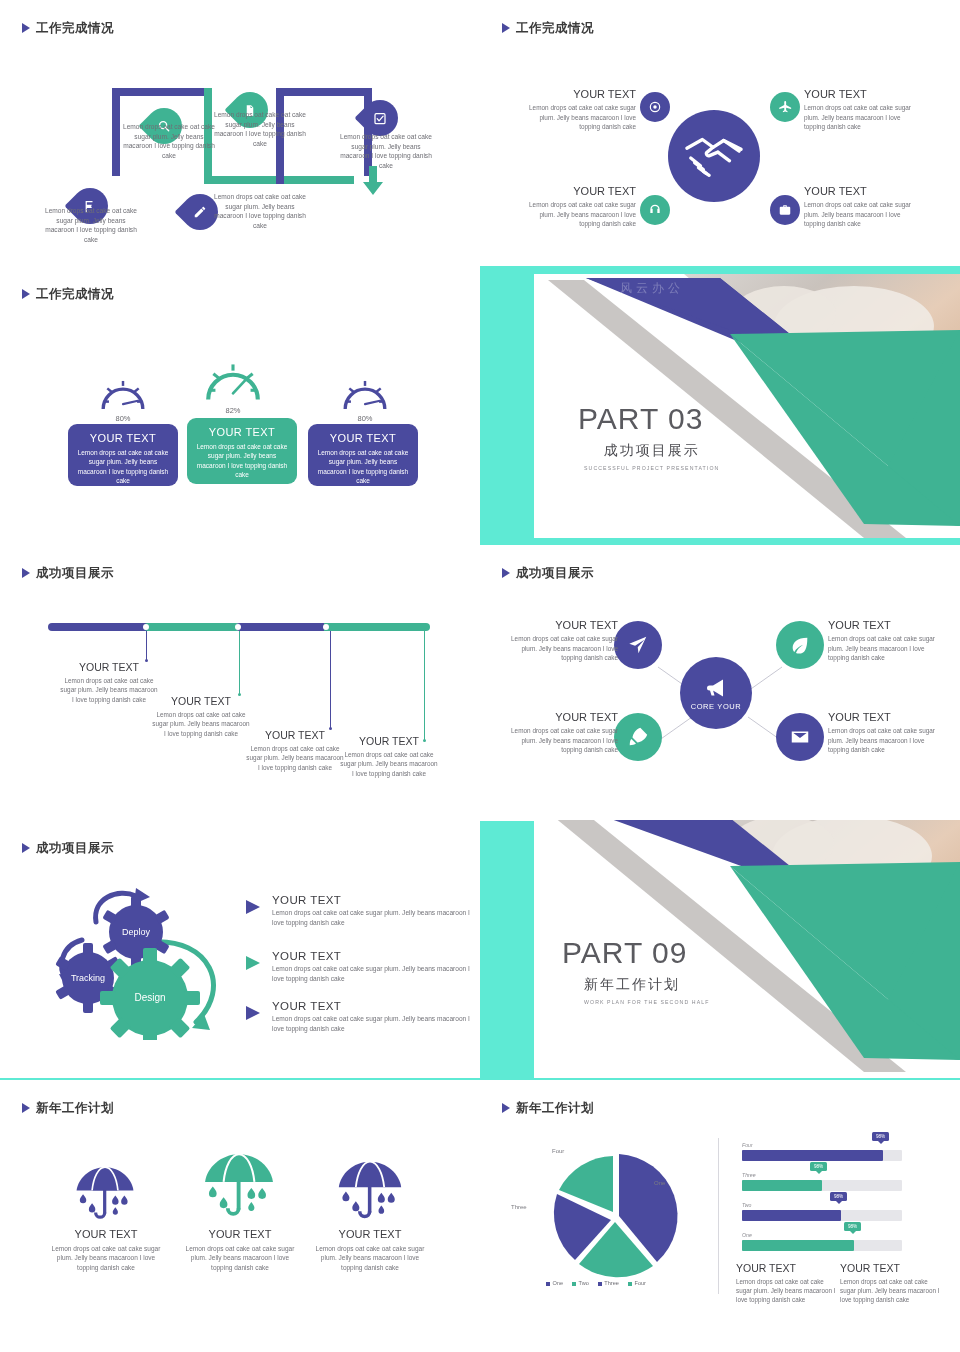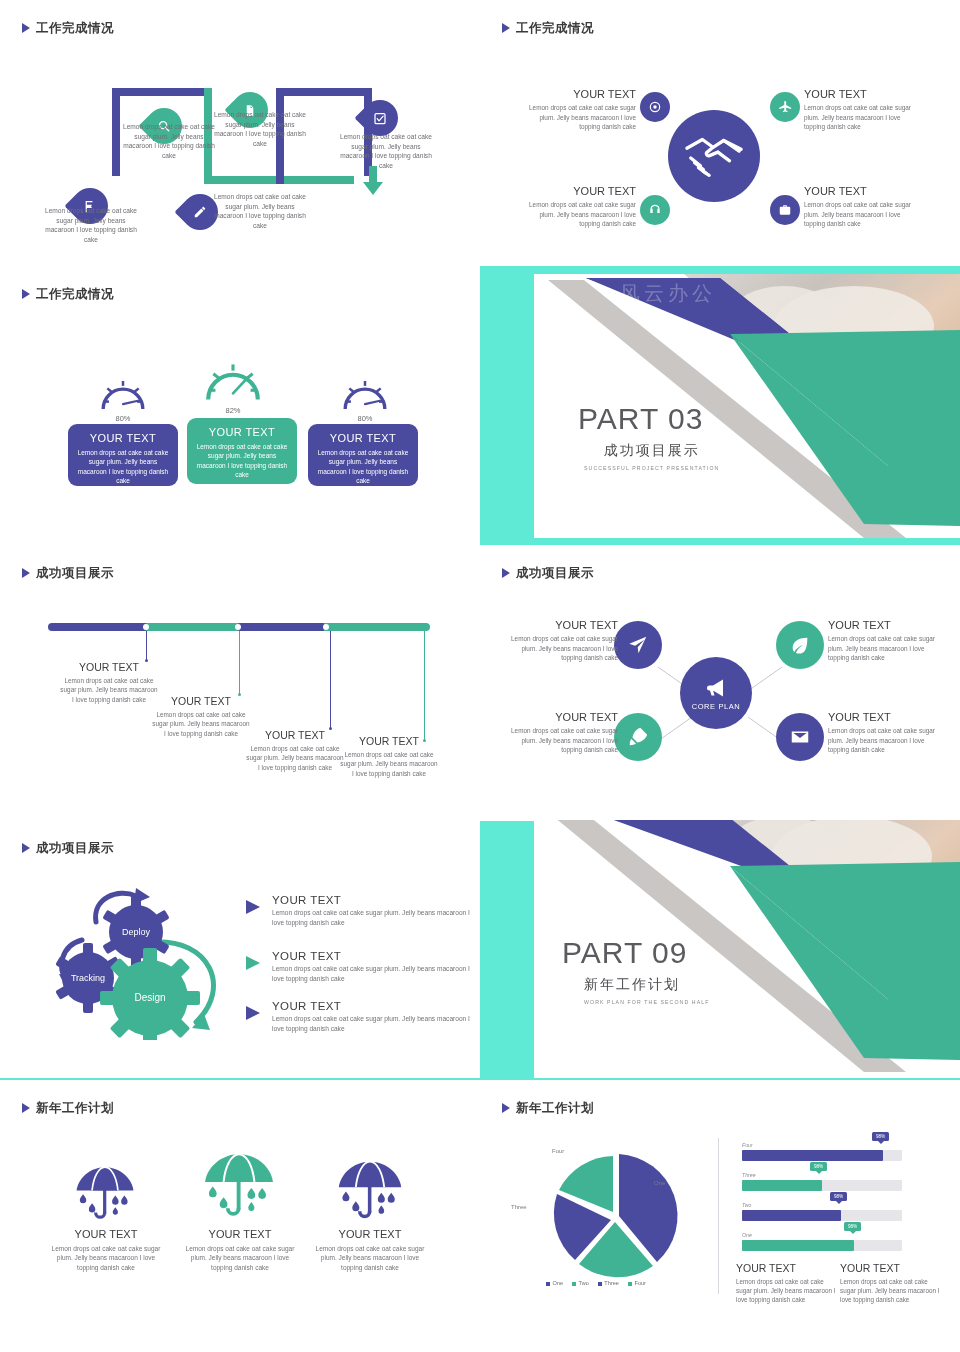--- a/index.html
+++ b/index.html
@@ -39,21 +39,21 @@
   .pct{position:absolute;font-size:7.5px;color:#6b6b70;text-align:center;}
 
   
   #s4{left:534px;top:274px;width:426px;height:264px;}
   #s9{left:534px;top:820px;width:426px;height:258px;}
   .partwrap{position:absolute;inset:0;background:#fff;}
   .part-label{position:absolute;left:28px;}
   .part-num{font-size:30px;color:#5a5a5f;letter-spacing:1px;font-weight:normal;}
   .part-cn{font-size:14px;color:#4c4c51;margin-top:6px;margin-left:22px;letter-spacing:2px;}
   .part-en{font-size:5.2px;color:#8a8a90;margin-top:5px;margin-left:22px;letter-spacing:1.1px;}
-  .wm{position:absolute;font-size:20px;color:rgba(255,255,255,.28);letter-spacing:4px;}
+  .wm{position:absolute;font-size:12px;color:rgba(255,255,255,.28);letter-spacing:4px;}
 
   
   #s5{left:0;top:545px;width:480px;height:276px;}
   .tl{position:absolute;height:8px;border-radius:4px;}
   .tldot{position:absolute;width:6px;height:6px;border-radius:50%;background:#fff;}
   .tlline{position:absolute;width:1px;}
   .tlend{position:absolute;width:3px;height:3px;border-radius:50%;}
   .tlbox{position:absolute;width:98px;text-align:center;}
   .tlbox .hd{font-size:10.5px;color:#3d3d42;margin-bottom:3px;}
   .tlbox .bd{font-size:6.4px;line-height:1.45;color:#74747a;}
@@ -369,21 +369,21 @@
   </div>
   <div class="node" style="left:296px;top:76px;width:48px;height:48px;background:#3fb393;">
     <svg width="22" height="22" viewBox="0 0 24 24" fill="#fff">
           <path d="M20 4C9 4 4 9 4 15c0 2 .8 3.6 1.8 4.6C8 16 11 13.4 15.5 11.8 11.8 14 9 17 7.6 20.6c1 .5 2.2.8 3.4.8 6 0 9-5 9-17.4z"></path>
         </svg>
   </div>
   <div class="core" style="left:200px;top:112px;">
     <svg width="24" height="24" viewBox="0 0 24 24" fill="#fff">
           <path d="M19 3.5 9 9.5H5.5a2.5 2.5 0 0 0 0 5H6l1.5 5h3l-1.4-5H9l10 6v-17z"></path>
         </svg>
-    <div class="lab">CORE PLAN</div>
+    <div class="lab">CORE YOUR</div>
   </div>
   <div class="node" style="left:134px;top:168px;width:48px;height:48px;background:#3fb393;">
     <svg width="22" height="22" viewBox="0 0 24 24" fill="#fff">
           <path d="M14.5 2C9 4 6.5 9 6 12.6l5.4 5.4C15 17.5 20 15 22 9.5L14.5 2zM4.8 14.2c-1.4 1.3-1.8 4-1.8 6.8 2.8 0 5.5-.4 6.8-1.8l-5-5z"></path>
         </svg>
   </div>
   <div class="node" style="left:296px;top:168px;width:48px;height:48px;background:#4a4a9e;">
     <svg width="22" height="22" viewBox="0 0 24 24" fill="#fff">
           <path d="M3 6h18v12H3V6zm1.8 1.5L12 13l7.2-5.5H4.8z"></path>
         </svg>

